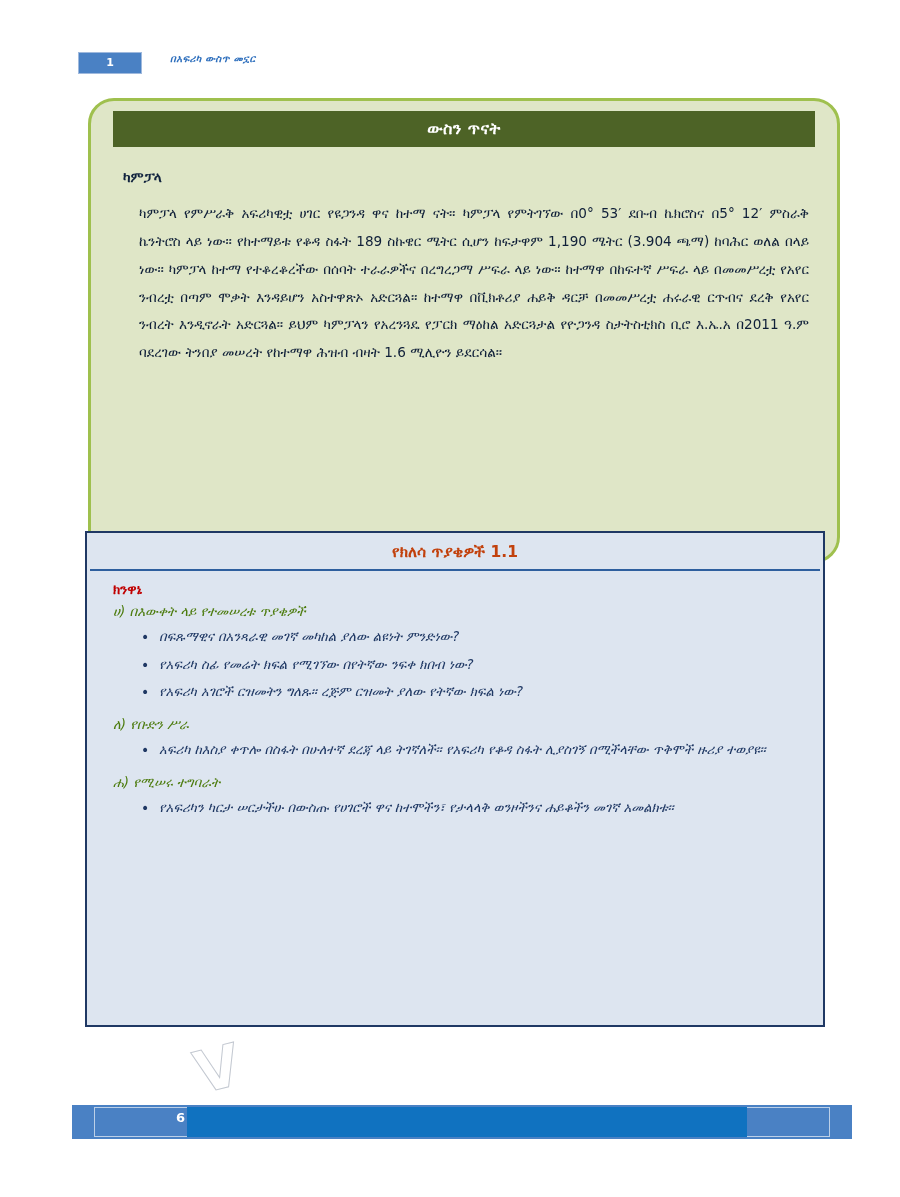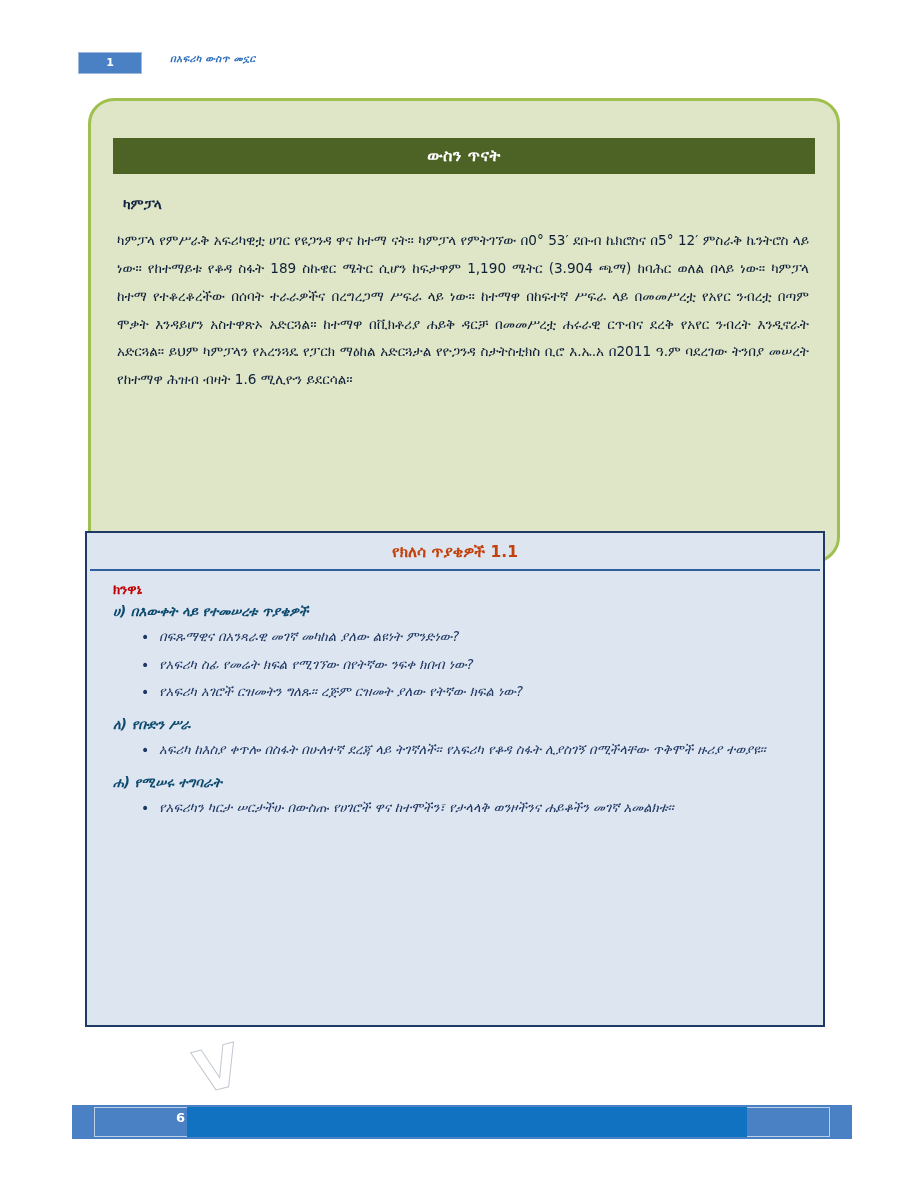--- a/index.html
+++ b/index.html
@@ -69,42 +69,42 @@
   .green-box {
     position: absolute;
     left: 88px;
     top: 98px;
     width: 752px;
     height: 465px;
     box-sizing: border-box;
     background: #dfe6c7;
     border: 3px solid #9fc04e;
     border-radius: 26px;
-    padding: 37px 22px 18px 22px;
+    padding: 10px 22px 18px 22px;
   }
   .green-banner {
     background: #4d6326;
     color: #ffffff;
     height: 36px;
     line-height: 36px;
     text-align: center;
     font-size: 16px;
     font-weight: bold;
     letter-spacing: 0.5px;
   }
   .green-subtitle {
     margin-top: 22px;
     margin-left: 10px;
     font-size: 14px;
     font-weight: bold;
     color: #12243f;
   }
   .green-para {
     margin-top: 14px;
-    margin-left: 4px;
+    margin-left: 26px;
     margin-right: 6px;
     font-size: 13.6px;
     color: #0f1f38;
     text-align: justify;
     line-height: 2.05;
   }
 
   
   .blue-box {
     position: absolute;
@@ -131,23 +131,23 @@
   .blue-body {
     padding: 10px 16px 10px 26px;
   }
   .knwane {
     color: #c00000;
     font-size: 13.5px;
     font-weight: bold;
     margin-bottom: 6px;
   }
   .sec-head {
-    color: #0c4a6e;
+    color: #4d7c0f;
     font-size: 13.4px;
-    font-weight: bold;
+    font-weight: normal;
     font-style: italic;
     margin-top: 12px;
     margin-bottom: 4px;
   }
   .sec-head.first { margin-top: 2px; }
   ul.qlist {
     margin: 0 0 0 0;
     padding-left: 46px;
     list-style: none;
   }

